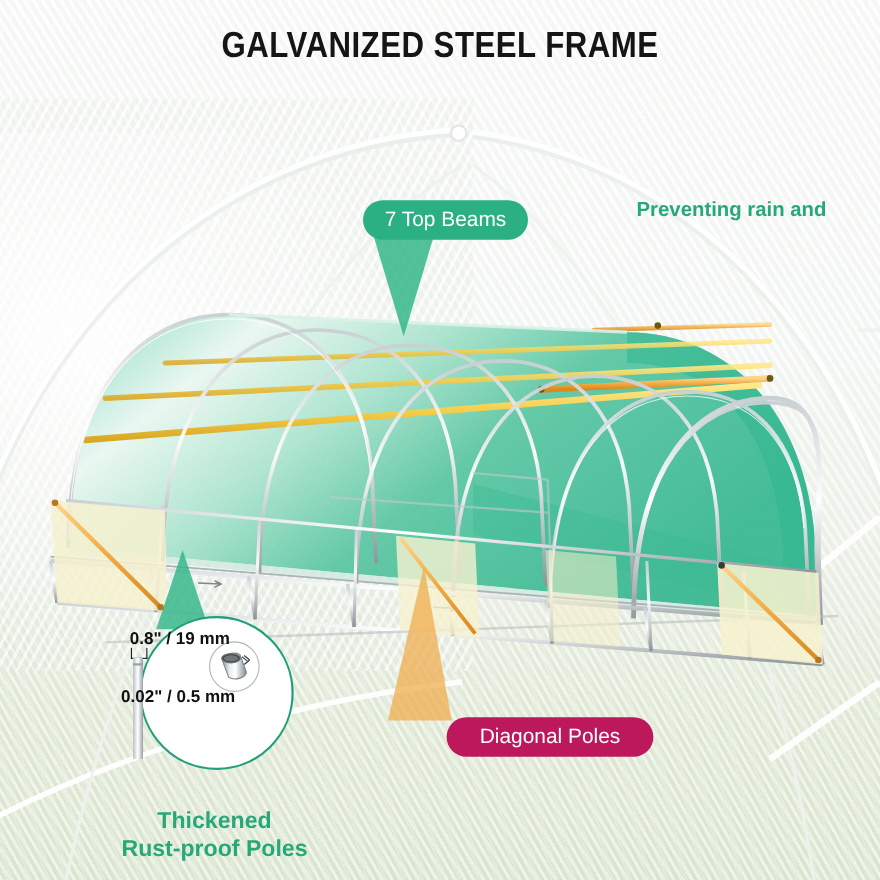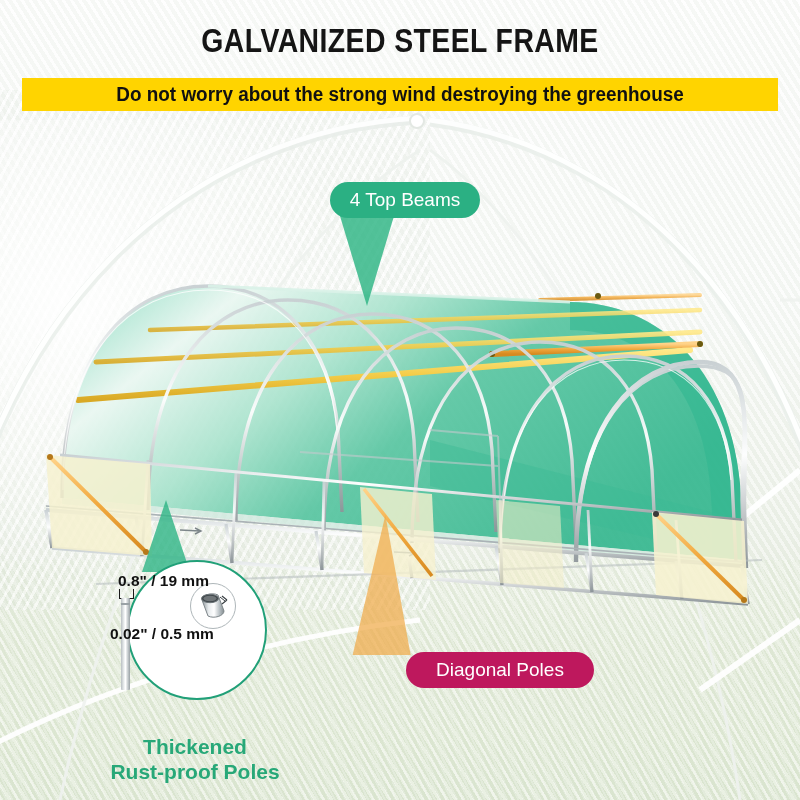--- a/index.html
+++ b/index.html
@@ -260,28 +260,29 @@
     </g>
 
     <path d="M 208 286 L 570 302" stroke="#d9f2e8" stroke-width="3" fill="none" opacity=".9"></path>
   </svg>
 
   <div class="cone cone-green"></div>
   <div class="cone cone-up"></div>
   <div class="cone cone-orange"></div>
 
   <div class="pill pill-green">
-    <span>4 Top Beams</span>
+    <span>7 Top Beams</span>
   </div>
 
   <div class="pill pill-orange">
     <span>Diagonal Poles</span>
   </div>
 
   <div class="note-right">
+    <div>Preventing rain and</div>
   </div>
 
   <div class="detail-circle"></div>
   <div class="bracket"></div>
   <div class="pole-rod"></div>
 
   <div class="tube-inset">
     <svg width="44" height="44" viewBox="0 0 44 44">
       <defs>
         <linearGradient id="tubeG" x1="0" y1="0" x2="1" y2="0">
@@ -302,17 +303,14 @@
 
   <div class="dim-top">0.8" / 19 mm</div>
   <div class="dim-bot">0.02" / 0.5 mm</div>
 
   <div class="caption">
     <div>Thickened</div>
     <div>Rust-proof Poles</div>
   </div>
 
   <div class="title">GALVANIZED STEEL FRAME</div>
-  <div class="banner">
-    <span>Do not worry about the strong wind destroying the greenhouse</span>
-  </div>
 
 </div>
 
 </body></html>

